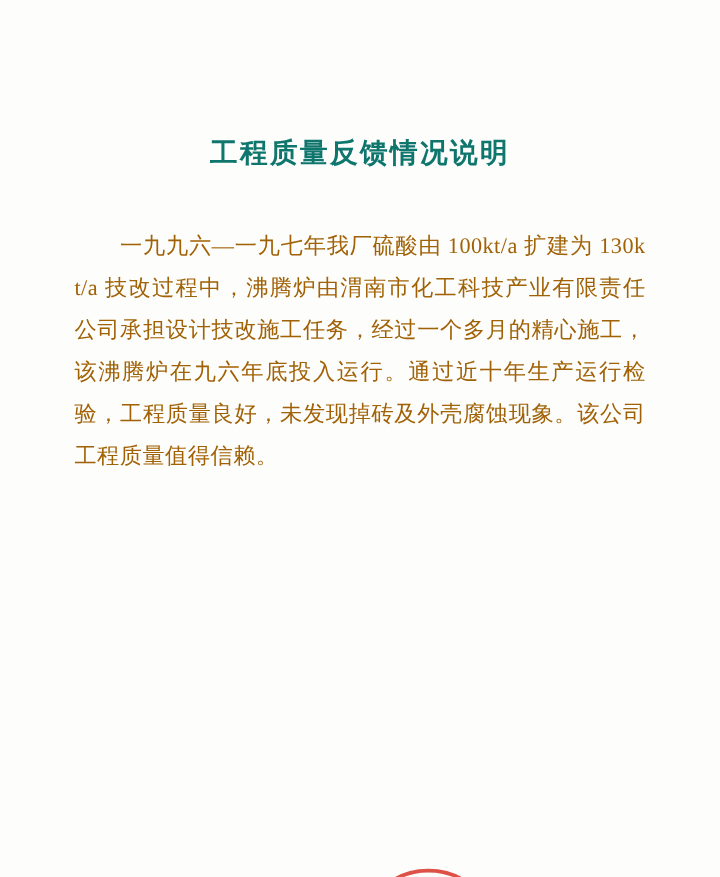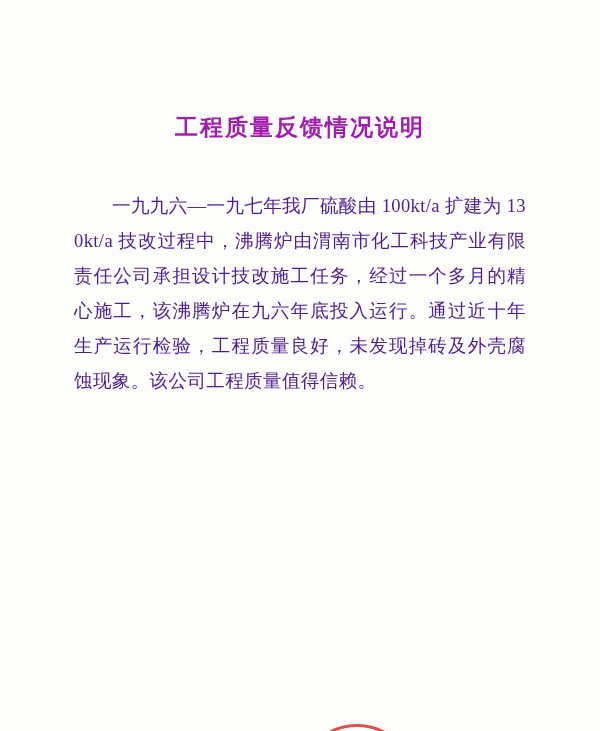--- a/index.html
+++ b/index.html
@@ -22,34 +22,34 @@
     box-sizing: border-box;
     padding: 0 58px;
   }
   .doc-title {
     text-align: center;
     font-size: 23px;
     font-weight: bold;
     letter-spacing: 2px;
     margin-top: 112px;
     margin-bottom: 0;
-    color: #a21caf;
+    color: #0f766e;
     font-family: "Liberation Serif", "DejaVu Serif", serif;
   }
   .body-block {
     margin-top: 46px;
   }
   .body-para {
     font-size: 18.5px;
     line-height: 35px;
     text-indent: 38px;
     text-align: justify;
     letter-spacing: 0.4px;
-    color: #4c1d95;
-    margin: 16px;
+    color: #a16207;
+    margin: 4px;
     word-break: break-all;
   }
   .seal {
     position: absolute;
     left: 298px;
     top: 612px;
     width: 112px;
     height: 112px;
     border-radius: 50%;
     border: 3px solid #d52b1e;

